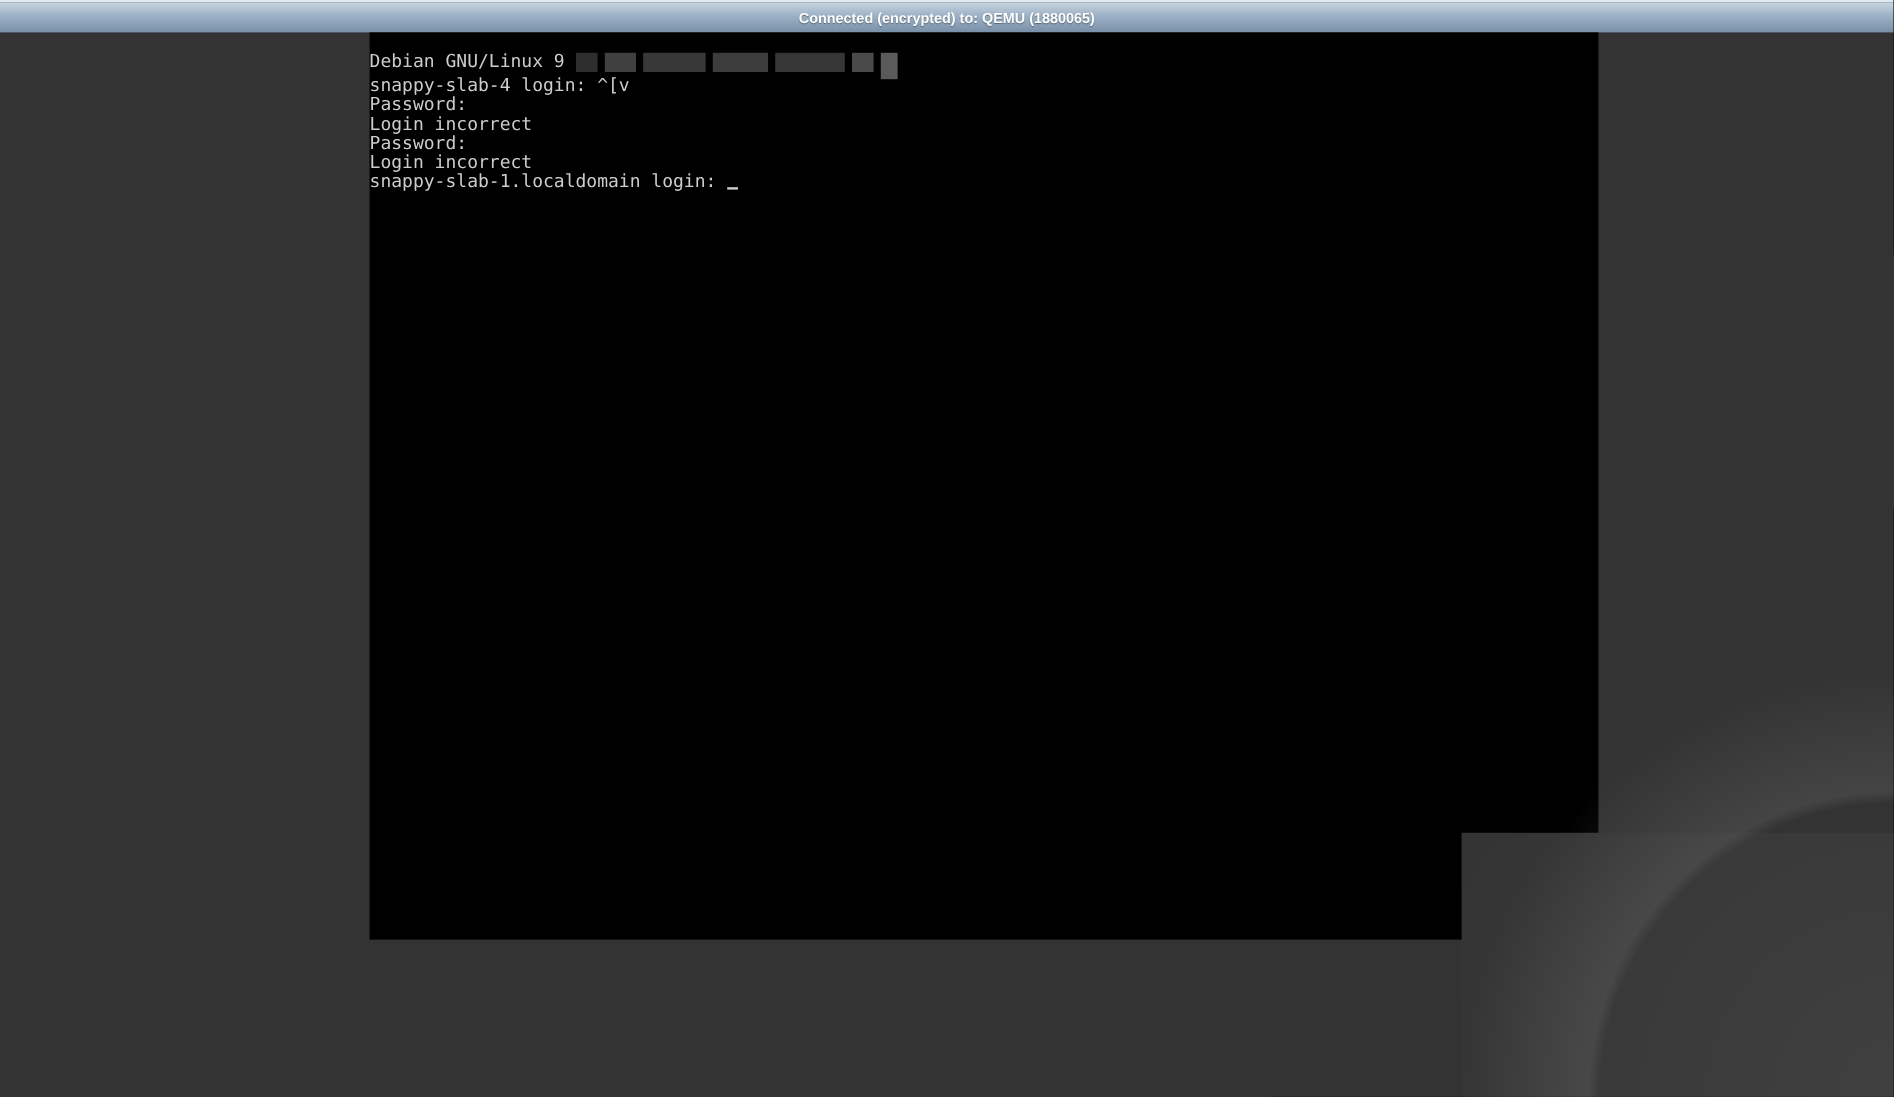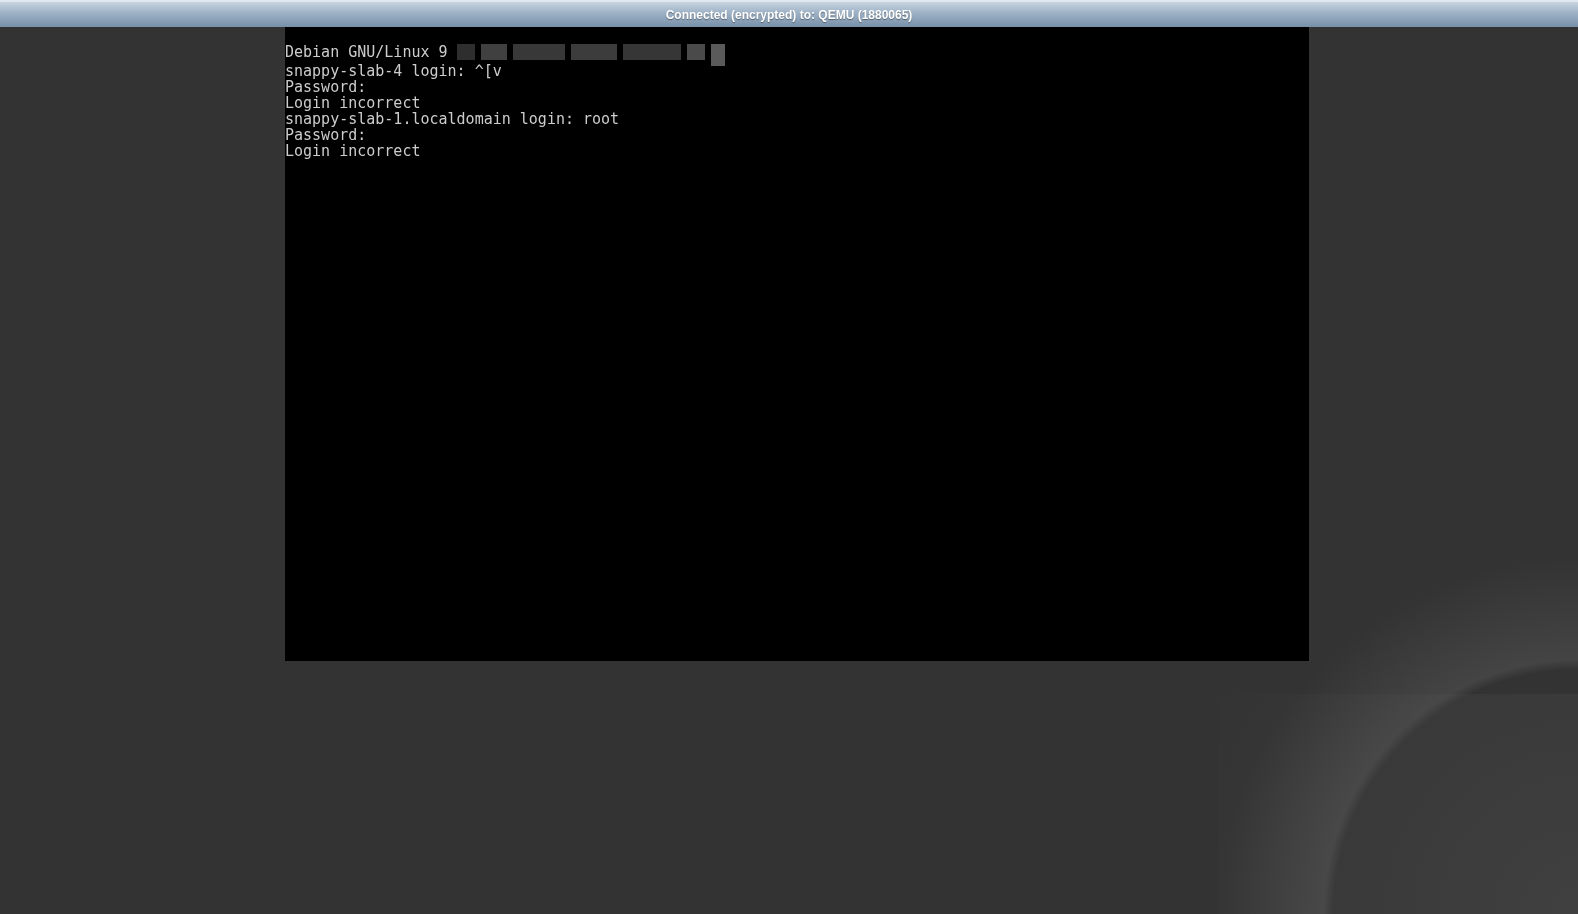--- a/index.html
+++ b/index.html
@@ -26,24 +26,24 @@
       position: relative;
     }
     .top-bar-text {
       color: #ffffff;
       font-size: 12px;
       font-weight: bold;
       text-shadow: 0 1px 1px rgba(0,0,0,0.4);
     }
     .console-area {
       position: absolute;
-      left: 285px;
+      left: 308px;
       top: 27px;
       width: 1024px;
-      height: 634px;
+      height: 756px;
       background: #000000;
       padding: 14px 0 0 0;
     }
     .console-line {
       font-family: "DejaVu Sans Mono", "Liberation Mono", monospace;
       font-size: 15px;
       line-height: 16px;
       color: #cccccc;
       white-space: pre;
       letter-spacing: 0px;
@@ -105,20 +105,20 @@
   <span class="top-bar-text">Connected (encrypted) to: QEMU (1880065)</span>
 </div>
 
 <div class="console-area">
   <div class="console-line"><span>Debian GNU/Linux 9 </span><span class="redacted-block"><span class="redact-seg" style="width:18px;background:#2e2e2e"></span><span class="redact-seg" style="width:26px;background:#404040"></span><span class="redact-seg" style="width:52px;background:#383838"></span><span class="redact-seg" style="width:46px;background:#3c3c3c"></span><span class="redact-seg" style="width:58px;background:#363636"></span><span class="redact-seg" style="width:18px;background:#4a4a4a"></span><span class="redact-tail"></span></span></div>
   <div class="console-line"></div>
   <div class="console-line">snappy-slab-4 login: ^[v</div>
   <div class="console-line">Password:</div>
   <div class="console-line"></div>
   <div class="console-line">Login incorrect</div>
-  <div class="console-line">snappy-slab-1.localdomain login: root</div>
   <div class="console-line">Password:</div>
   <div class="console-line"></div>
   <div class="console-line">Login incorrect</div>
+  <div class="console-line"><span>snappy-slab-1.localdomain login: </span><span class="cursor"></span></div>
 </div>
 
 <div class="corner-fill"></div>
 <div class="corner-arc"></div>
 
 </body></html>

